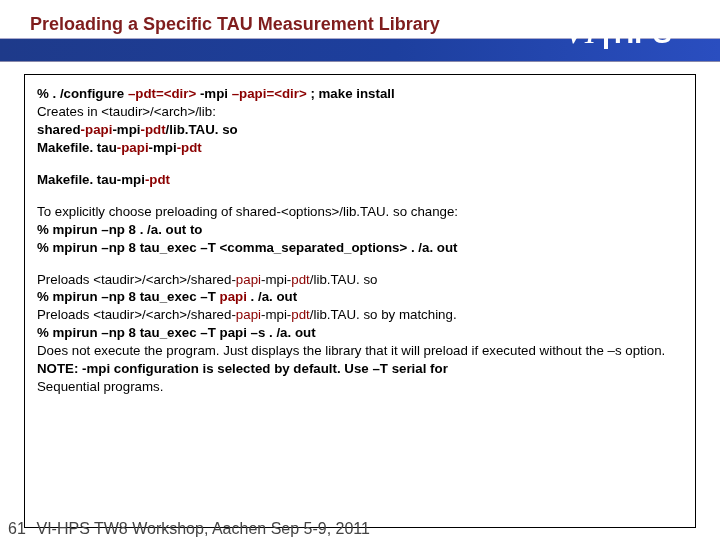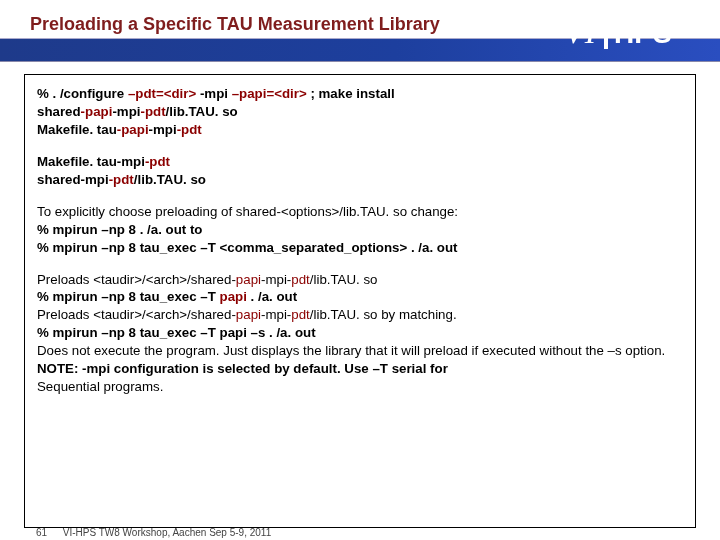--- a/index.html
+++ b/index.html
@@ -58,23 +58,23 @@
     background: #fff;
     height: 454px;
   }
   .content-box p { margin: 0; }
   .spacer { height: 14px; }
   .b { font-weight: bold; }
   .br { color: #8b0000; text-align: center; } 
 
   .footer-note {
     position: absolute;
-    left: 36px;
+    left: 8px;
     bottom: 2px;
-    font-size: 10px;
+    font-size: 16px;
     color: #444;
   }
   .footer-note .pgnum {
     display: inline-block;
     width: 24px;
   }
 </style>
 </head>
 <body>
 
@@ -87,34 +87,32 @@
       <rect x="40" y="6" width="4" height="36" fill="#fff"></rect>
       <text x="50" y="36" font-family="Arial,sans-serif" font-size="28" font-weight="bold" fill="#fff">HPS</text>
     </svg>
   </div>
 </div>
 
 <div class="content-box">
   <p>
     <span class="b">% . /configure </span><span class="b br">–pdt=&lt;dir&gt;</span><span class="b"> -mpi </span><span class="b br">–papi=&lt;dir&gt;</span><span class="b"> ; make install</span>
   </p>
+  <p>Creates in &lt;taudir&gt;/&lt;arch&gt;/lib:</p>
   <p>
     <span class="b">shared</span><span class="b br">-papi</span><span class="b">-mpi</span><span class="b br">-pdt</span><span class="b">/lib.TAU. so</span>
   </p>
   <p>
     <span class="b">Makefile. tau</span><span class="b br">-papi</span><span class="b">-mpi</span><span class="b br">-pdt</span>
   </p>
 
   <div class="spacer"></div>
 
   <p>
     <span class="b">Makefile. tau</span><span class="b">-mpi</span><span class="b br">-pdt</span>
-  </p>
-  <p>
-    <span class="b">shared</span><span class="b">-mpi</span><span class="b br">-pdt</span><span class="b">/lib.TAU. so</span>
   </p>
 
   <div class="spacer"></div>
 
   <p>To explicitly choose preloading of shared-&lt;options&gt;/lib.TAU. so change:</p>
   <p class="b">% mpirun –np 8 . /a. out     to</p>
   <p class="b">% mpirun –np 8 tau_exec –T &lt;comma_separated_options&gt; . /a. out</p>
 
   <div class="spacer"></div>
 

